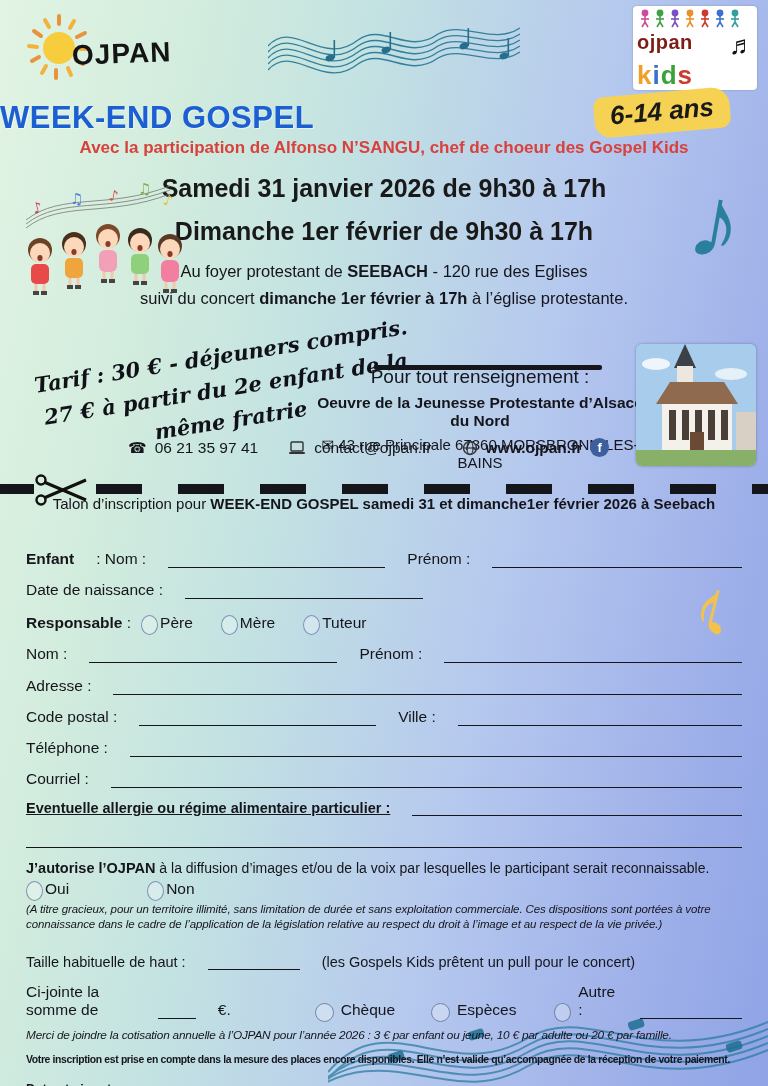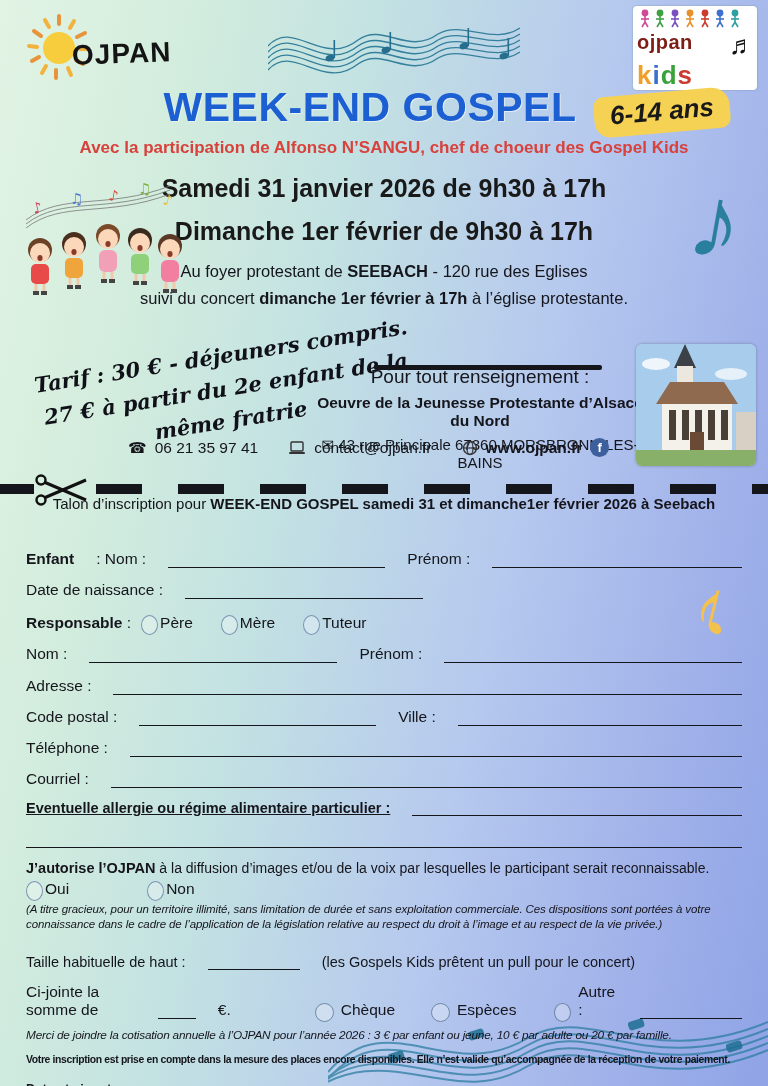--- a/index.html
+++ b/index.html
@@ -9,21 +9,21 @@
     background:linear-gradient(102deg,#e2f4e4 0%,#d2ecdd 20%,#c3e2e2 38%,#b6c9ee 62%,#a2b3ea 82%,#8fa3e6 100%);
   }
   
   .ojpan-logo{position:absolute;left:26px;top:12px;width:170px;height:78px;}
   .ojpan-logo .word{position:absolute;left:46px;top:26px;font-size:28px;font-weight:900;letter-spacing:1px;color:#141414;transform:rotate(-2deg);}
   .staff-top{position:absolute;left:268px;top:18px;}
   .gk-box{position:absolute;left:633px;top:6px;width:124px;height:84px;background:#fff;border-radius:4px;box-shadow:0 0 2px rgba(0,0,0,.25);padding:3px 4px;box-sizing:border-box;}
   .gk-word1{font-size:20px;font-weight:800;color:#7d1d15;letter-spacing:.5px;line-height:18px;}
   .gk-kids{font-size:26px;font-weight:900;line-height:24px;letter-spacing:1px;margin-top:12px;}
   .gk-notes{position:absolute;right:2px;top:24px;font-size:26px;color:#111;}
-  .title{position:absolute;left:0;top:84px;width:740px;text-align:center;font-size:41px;font-weight:900;color:#1b5fd2;letter-spacing:.5px;text-shadow:1px 1px 0 rgba(255,255,255,.55);}
+  .title{position:absolute;left:0;top:100px;width:740px;text-align:left;font-size:31px;font-weight:900;color:#1b5fd2;letter-spacing:.5px;text-shadow:1px 1px 0 rgba(255,255,255,.55);}
   .age-badge{position:absolute;left:594px;top:92px;transform:rotate(-5deg);background:#f6d254;color:#191919;font-size:26px;font-weight:900;font-style:italic;padding:4px 16px 6px;border-radius:10px 18px 10px 16px;}
   .subtitle{position:absolute;left:0;top:138px;width:768px;text-align:center;font-size:17px;color:#d8413c;font-weight:600;}
   
   .event{position:absolute;left:0;top:168px;width:768px;text-align:center;}
   .event .d1,.event .d2{font-size:25px;font-weight:800;color:#191919;}
   .event .d1{margin:6px 0 0;}
   .event .d2{margin:14px 0 0;}
   .event .venue{margin:16px 0 0;font-size:16.5px;}
   .event .concert{margin:8px 0 0;font-size:16.5px;}
   .kids-illustration{position:absolute;left:12px;top:6px;}

